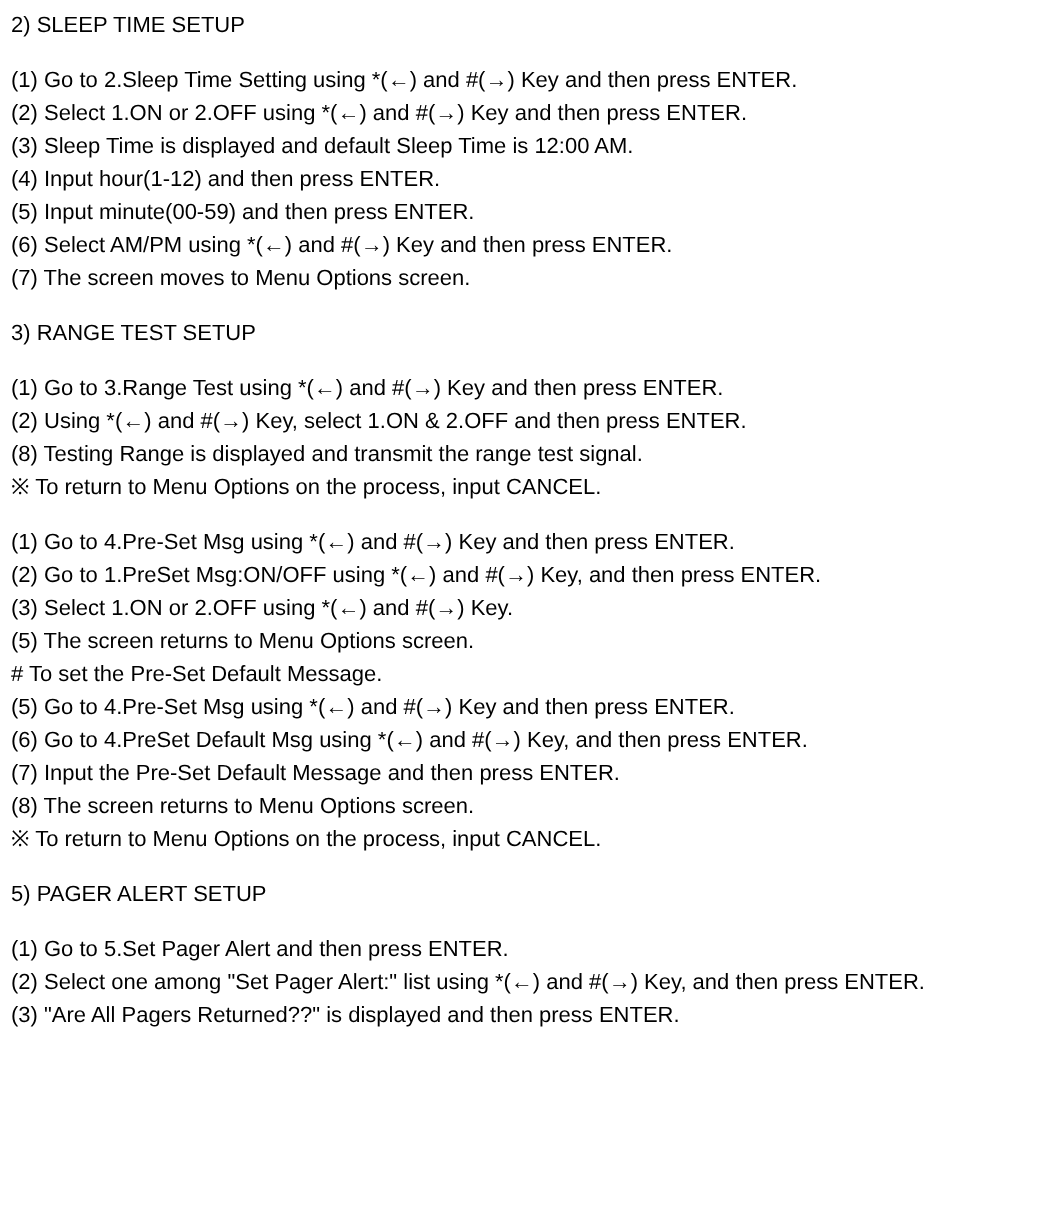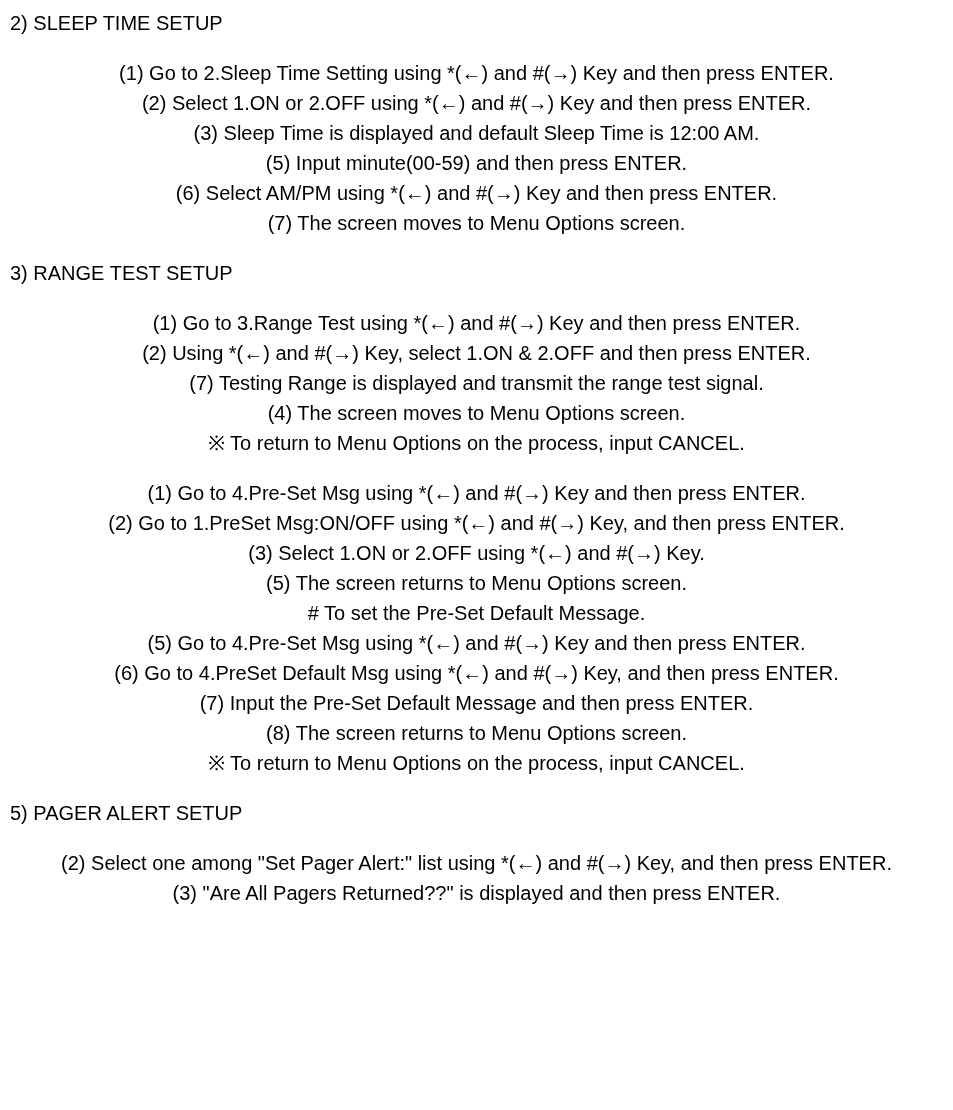--- a/index.html
+++ b/index.html
@@ -16,62 +16,62 @@
     .heading {
       font-weight: normal;
       margin-top: 0;
       margin-bottom: 20px;
     }
     .heading.spaced {
       margin-top: 20px;
     }
     .line {
       margin: 0;
-      text-align: center;
     }
     .block {
       margin-bottom: 20px;
     }
   </style>
 </head>
 <body>
 
 <div>
 
   <div class="heading">2) SLEEP TIME SETUP</div>
   <div class="block">
     <div class="line">(1) Go to 2.Sleep Time Setting using *(←) and #(→) Key and then press ENTER.</div>
     <div class="line">(2) Select 1.ON or 2.OFF using *(←) and #(→) Key and then press ENTER.</div>
     <div class="line">(3) Sleep Time is displayed and default Sleep Time is 12:00 AM.</div>
+    <div class="line">(4) Input hour(1-12) and then press ENTER.</div>
     <div class="line">(5) Input minute(00-59) and then press ENTER.</div>
     <div class="line">(6) Select AM/PM using *(←) and #(→) Key and then press ENTER.</div>
     <div class="line">(7) The screen moves to Menu Options screen.</div>
   </div>
 
   <div class="heading spaced">3) RANGE TEST SETUP</div>
   <div class="block">
     <div class="line">(1) Go to 3.Range Test using *(←) and #(→) Key and then press ENTER.</div>
     <div class="line">(2) Using *(←) and #(→) Key, select 1.ON &amp; 2.OFF and then press ENTER.</div>
-    <div class="line">(7) Testing Range is displayed and transmit the range test signal.</div>
-    <div class="line">(4) The screen moves to Menu Options screen.</div>
+    <div class="line">(8) Testing Range is displayed and transmit the range test signal.</div>
     <div class="line">※ To return to Menu Options on the process, input CANCEL.</div>
   </div>
 
   <div class="block">
     <div class="line">(1) Go to 4.Pre-Set Msg using *(←) and #(→) Key and then press ENTER.</div>
     <div class="line">(2) Go to 1.PreSet Msg:ON/OFF using *(←) and #(→) Key, and then press ENTER.</div>
     <div class="line">(3) Select 1.ON or 2.OFF using *(←) and #(→) Key.</div>
     <div class="line">(5) The screen returns to Menu Options screen.</div>
     <div class="line"> # To set the Pre-Set Default Message.</div>
     <div class="line">(5) Go to 4.Pre-Set Msg using *(←) and #(→) Key and then press ENTER.</div>
     <div class="line">(6) Go to 4.PreSet Default Msg using *(←) and #(→) Key, and then press ENTER.</div>
     <div class="line">(7) Input the Pre-Set Default Message and then press ENTER.</div>
     <div class="line">(8) The screen returns to Menu Options screen.</div>
     <div class="line">※ To return to Menu Options on the process, input CANCEL.</div>
   </div>
 
   <div class="heading spaced">5) PAGER ALERT SETUP</div>
   <div class="block">
+    <div class="line">(1) Go to 5.Set Pager Alert and then press ENTER.</div>
     <div class="line">(2) Select one among "Set Pager Alert:" list using *(←) and #(→) Key, and then press ENTER.</div>
     <div class="line">(3) "Are All Pagers Returned??" is displayed and then press ENTER.</div>
   </div>
 
 </div>
 
 </body></html>

